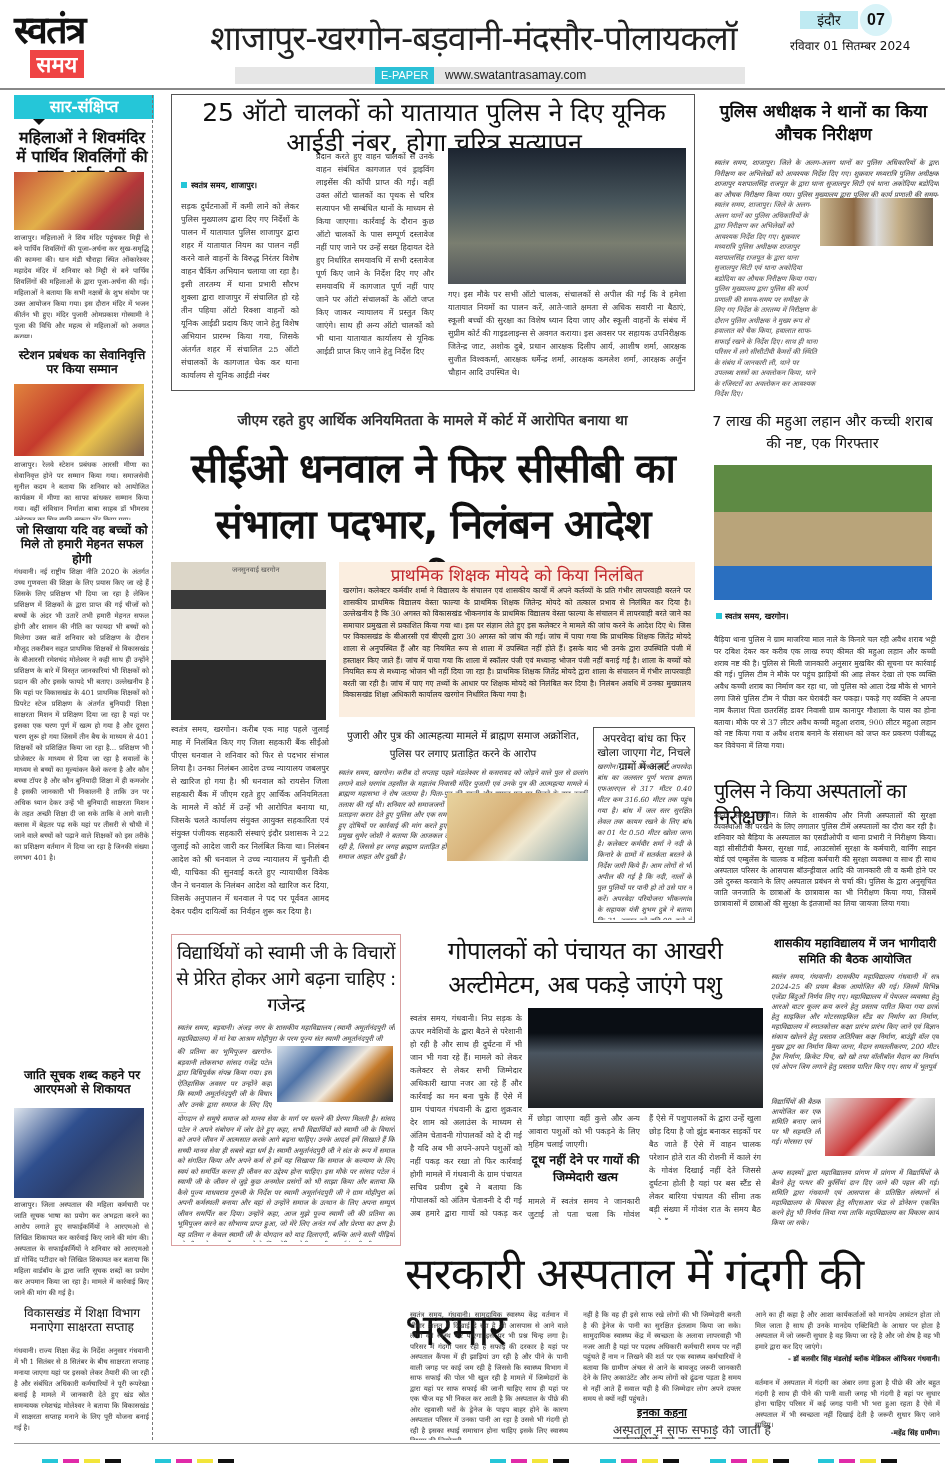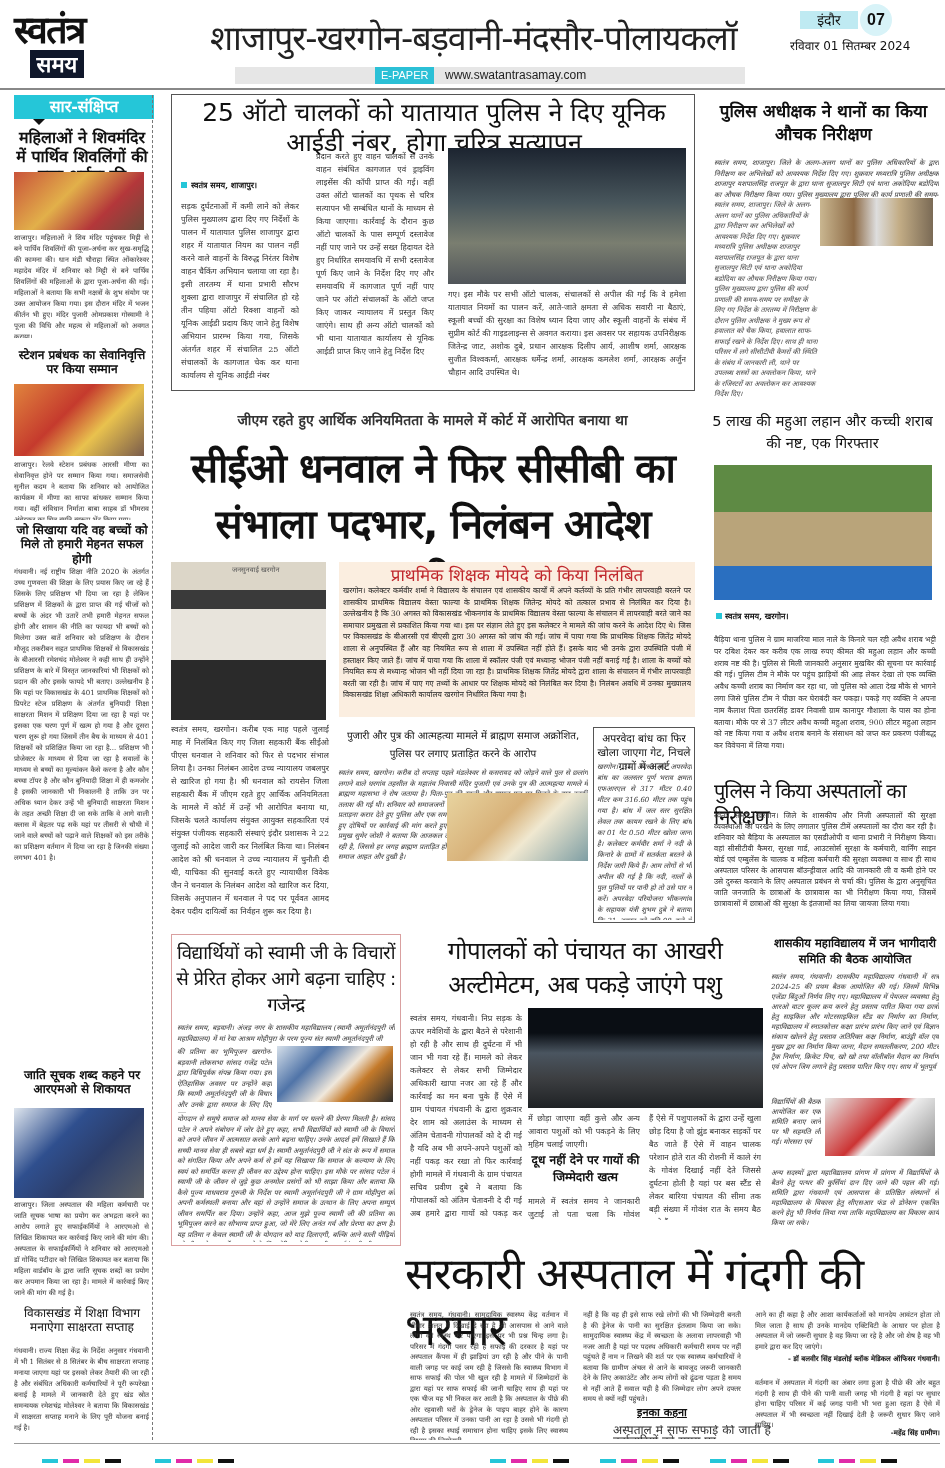--- a/index.html
+++ b/index.html
@@ -1,19 +1,19 @@
 <!DOCTYPE html>
 <html><head>
 <meta charset="utf-8">
 <style>
 *{box-sizing:border-box;margin:0;padding:0}
 body{width:945px;height:1468px;background:#fff;font-family:"DejaVu Sans",sans-serif;color:#111;position:relative;overflow:hidden}
 .abs{position:absolute}
 .logo-top{left:14px;top:12px;width:82px;height:36px;font:bold 38px/36px "DejaVu Serif",serif;color:#111;letter-spacing:-2px}
-.logo-bot{left:30px;top:50px;width:54px;height:28px;background:#0f172a;color:#fff;font:bold 22px/28px "DejaVu Serif",serif;text-align:center}
+.logo-bot{left:30px;top:50px;width:54px;height:28px;background:#ef4444;color:#fff;font:bold 22px/28px "DejaVu Serif",serif;text-align:center}
 .masthead{left:210px;top:18px;font:34px/40px "DejaVu Sans",sans-serif;letter-spacing:-1px;color:#222}
 .urlbar{left:235px;top:67px;width:510px;height:17px;background:#e6e6e6}
 .epaper{left:375px;top:67px;height:17px;padding:0 6px;background:#2bc0d6;color:#fff;font:11px/17px "Liberation Sans",sans-serif}
 .url{left:445px;top:67px;font:12px/17px "Liberation Sans",sans-serif;color:#222}
 .city{left:800px;top:11px;width:58px;height:18px;background:#bfeaf2;font:14px/18px "DejaVu Sans",sans-serif;text-align:center}
 .pageno{left:860px;top:4px;width:32px;height:32px;border-radius:50%;background:#d8f3f8;font:bold 16px/32px "Liberation Sans",sans-serif;text-align:center}
 .date{left:790px;top:38px;font:12px/16px "DejaVu Sans",sans-serif}
 .rule{left:0;top:88px;width:945px;height:2px;background:#888}
 .saar{left:14px;top:95px;width:140px;height:24px;background:#25c6d8;color:#fff;font:bold 16px/24px "DejaVu Sans",sans-serif;text-align:center}
 .vsep{width:0;border-left:1px dashed #777}
@@ -86,21 +86,21 @@
 
 <div class="abs box" style="left:593px;top:727px;width:102px;height:196px"></div>
 <div class="abs hl" style="left:594px;top:731px;width:100px;font-size:10.5px;line-height:14px">अपरवेदा बांध का फिर खोला जाएगा गेट, निचले ग्रामों में अलर्ट</div>
 <div class="abs body" style="left:597px;top:762px;width:95px;height:158px;font-size:7px;line-height:11px;font-style:italic">खरगोन। 31 अगस्त को अपरवेदा बांध का जलस्तर पूर्ण भराव क्षमता एफआरएल से 317 मीटर 0.40 मीटर कम 316.60 मीटर तक पहुंच गया है। बांध में जल स्तर सुरक्षित लेवल तक कायम रखने के लिए बांध का 01 गेट 0.50 मीटर खोला जाना है। कलेक्टर कर्मवीर शर्मा ने नदी के किनारे के ग्रामों में सतर्कता बरतने के निर्देश जारी किये हैं। आम लोगों से भी अपील की गई है कि नदी, नालों के पुल पुलियों पर पानी हो तो उसे पार न करें। अपरवेदा परियोजना भीकनगांव के सहायक यंत्री शुभम दुबे ने बताया कि 31 अगस्त को रात्रि 08 बजे से प्रातः रात्रि 03 बजे तक अपरवेदा बांध का गेट खोला जाएगा।</div>
 
 <div class="abs hl" style="left:706px;top:100px;width:235px;font-size:17px;line-height:23px;font-weight:bold">पुलिस अधीक्षक ने थानों का किया औचक निरीक्षण</div>
 <div class="abs body" style="left:714px;top:158px;width:225px;height:42px;font-size:7px;line-height:10.5px;font-style:italic">स्वतंत्र समय, शाजापुर। जिले के अलग-अलग थानों का पुलिस अधिकारियों के द्वारा निरीक्षण कर अभिलेखों को आवश्यक निर्देश दिए गए। शुक्रवार मध्यरात्रि पुलिस अधीक्षक शाजापुर यशपालसिंह राजपूत के द्वारा थाना सुजालपुर सिटी एवं थाना अकोदिया बडोदिया का औचक निरीक्षण किया गया। पुलिस मुख्यालय द्वारा पुलिस की कार्य प्रणाली की समय-समय पर समीक्षा के लिए गए निर्देश के तारतम्य में निरीक्षण के दौरान पुलिस अधीक्षक ने मुख्य रूप से हवालात को चैक किया, हवालात साफ-सफाई रखने के निर्देश दिए। साथ ही थाना परिसर में लगे सीसीटीवी कैमरों की स्थिति के संबंध में जानकारी ली, थाने पर उपलब्ध शस्त्रों का अवलोकन किया, थाने के रजिस्टरों का अवलोकन कर आवश्यक निर्देश दिए।</div>
 <div class="abs photo" style="left:820px;top:198px;width:113px;height:48px;background:linear-gradient(90deg,#c9b690,#8d6a45 30%,#ddd 50%,#c3ad86 70%,#7a6a55)"></div>
 <div class="abs" style="left:714px;top:200px;width:104px;height:200px;font:7px/10.5px 'DejaVu Serif',serif;font-style:italic;color:#444;overflow:hidden">स्वतंत्र समय, शाजापुर। जिले के अलग-अलग थानों का पुलिस अधिकारियों के द्वारा निरीक्षण कर अभिलेखों को आवश्यक निर्देश दिए गए। शुक्रवार मध्यरात्रि पुलिस अधीक्षक शाजापुर यशपालसिंह राजपूत के द्वारा थाना सुजालपुर सिटी एवं थाना अकोदिया बडोदिया का औचक निरीक्षण किया गया। पुलिस मुख्यालय द्वारा पुलिस की कार्य प्रणाली की समय-समय पर समीक्षा के लिए गए निर्देश के तारतम्य में निरीक्षण के दौरान पुलिस अधीक्षक ने मुख्य रूप से हवालात को चैक किया, हवालात साफ-सफाई रखने के निर्देश दिए। साथ ही थाना परिसर में लगे सीसीटीवी कैमरों की स्थिति के संबंध में जानकारी ली, थाने पर उपलब्ध शस्त्रों का अवलोकन किया, थाने के रजिस्टरों का अवलोकन कर आवश्यक निर्देश दिए।</div>
 
-<div class="abs hl" style="left:705px;top:410px;width:235px;font-size:14.5px;line-height:22px">5 लाख की महुआ लहान और कच्ची शराब की नष्ट, एक गिरफ्तार</div>
+<div class="abs hl" style="left:705px;top:410px;width:235px;font-size:14.5px;line-height:22px">7 लाख की महुआ लहान और कच्ची शराब की नष्ट, एक गिरफ्तार</div>
 <div class="abs photo" style="left:714px;top:465px;width:218px;height:135px;background:linear-gradient(180deg,#5e8a44 0 35%,#b9a47a 35% 75%,#2a6fc0 75%)"></div>
 <div class="abs" style="left:716px;top:613px;width:6px;height:6px;background:#25c6d8"></div>
 <div class="abs body" style="left:725px;top:610px;width:200px;height:12px;font-weight:bold;color:#111">स्वतंत्र समय, खरगोन।</div>
 <div class="abs body" style="left:714px;top:634px;width:222px;height:132px;font-size:7.5px;line-height:11.8px">बैड़िया थाना पुलिस ने ग्राम माजरिया माल नाले के किनारे चल रही अवैध शराब भट्टी पर दबिश देकर कर करीब एक लाख रुपए कीमत की महुआ लहान और कच्ची शराब नष्ट की है। पुलिस से मिली जानकारी अनुसार मुखबिर की सूचना पर कार्रवाई की गई। पुलिस टीम ने मौके पर पहुंच झाड़ियों की आड़ लेकर देखा तो एक व्यक्ति अवैध कच्ची शराब का निर्माण कर रहा था, जो पुलिस को आता देख मौके से भागने लगा जिसे पुलिस टीम ने पीछा कर घेराबंदी कर पकड़ा। पकड़े गए व्यक्ति ने अपना नाम कैलाश पिता छतरसिंह डावर निवासी ग्राम कानापुर गौशाला के पास का होना बताया। मौके पर से 37 लीटर अवैध कच्ची महुआ शराब, 900 लीटर महुआ लहान को नष्ट किया गया व अवैध शराब बनाने के संसाधन को जप्त कर प्रकरण पंजीबद्ध कर विवेचना में लिया गया।</div>
 
 <div class="abs" style="left:714px;top:778px;width:225px;font:20px/26px 'DejaVu Sans',sans-serif;letter-spacing:-1px">पुलिस ने किया अस्पतालों का निरीक्षण</div>
 <div class="abs body" style="left:714px;top:810px;width:222px;height:110px;font-size:7.5px;line-height:11px">स्वतंत्र समय, खरगोन। जिले के शासकीय और निजी अस्पतालों की सुरक्षा व्यवस्थाओं को परखने के लिए लगातार पुलिस टीमें अस्पतालों का दौरा कर रही है। शनिवार को बैड़िया के अस्पताल का एसडीओपी व थाना प्रभारी ने निरीक्षण किया। वहां सीसीटीवी कैमरा, सुरक्षा गार्ड, आउटसोर्स सुरक्षा के कर्मचारी, वार्निंग साइन बोर्ड एवं एम्बुलेंस के चालक व महिला कर्मचारी की सुरक्षा व्यवस्था व साथ ही साथ अस्पताल परिसर के आसपास बॉउन्ड्रीवाल आदि की जानकारी ली व कमी होने पर उसे दुरुस्त करवाने के लिए अस्पताल प्रबंधन से चर्चा की। पुलिस के द्वारा अनुसूचित जाति जनजाति के छात्राओं के छात्रावास का भी निरीक्षण किया गया, जिसमें छात्रावासों में छात्राओं की सुरक्षा के इंतजामों का लिया जायजा लिया गया।</div>
 
 <div class="abs hl" style="left:770px;top:935px;width:170px;font-size:11.5px;line-height:16px;font-weight:bold">शासकीय महाविद्यालय में जन भागीदारी समिति की बैठक आयोजित</div>
 <div class="abs body" style="left:771px;top:972px;width:168px;height:118px;font-size:7px;line-height:10px;font-style:italic">स्वतंत्र समय, गंधवानी। शासकीय महाविद्यालय गंधवानी में सत्र 2024-25 की प्रथम बैठक आयोजित की गई। जिसमें विभिन्न एजेंडा बिंदुओं निर्णय लिए गए। महाविद्यालय में पेयजल व्यवस्था हेतु आरओ वाटर कूलर क्रय करने हेतु प्रस्ताव पारित किया गया छात्रों हेतु साइकिल और मोटरसाइकिल स्टैंड का निर्माण का निर्माण, महाविद्यालय में स्नातकोत्तर कक्षा प्रारंभ प्रारंभ किए जाने एवं विज्ञान संकाय खोलने हेतु प्रस्ताव अतिरिक्त कक्ष निर्माण, बाउंड्री वॉल एवं मुख्य द्वार का निर्माण किया जाना, मैदान समतलीकरण, 200 मीटर ट्रैक निर्माण, क्रिकेट पिच, खो खो तथा वॉलीबॉल मैदान का निर्माण एवं ओपन जिम लगाने हेतु प्रस्ताव पारित किए गए। साथ में भूतपूर्व</div>

